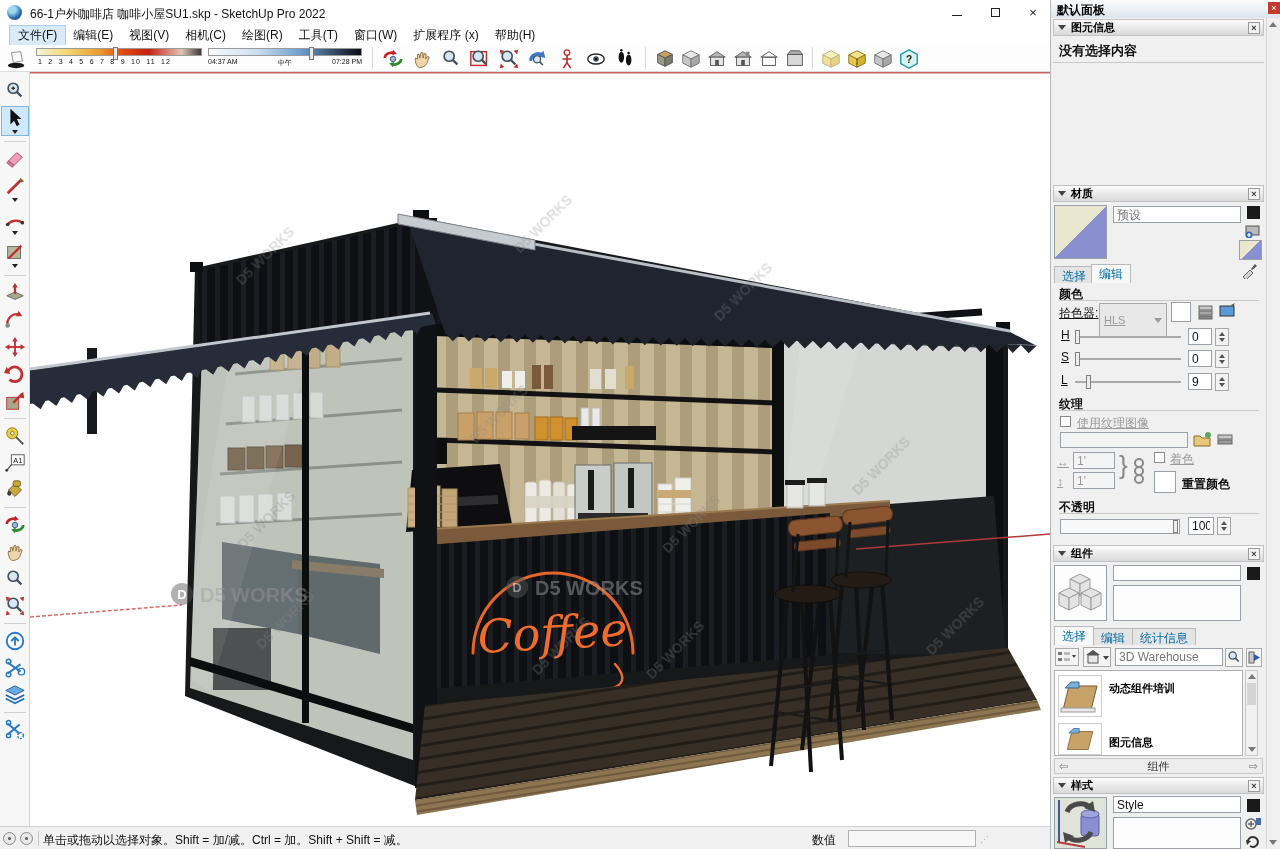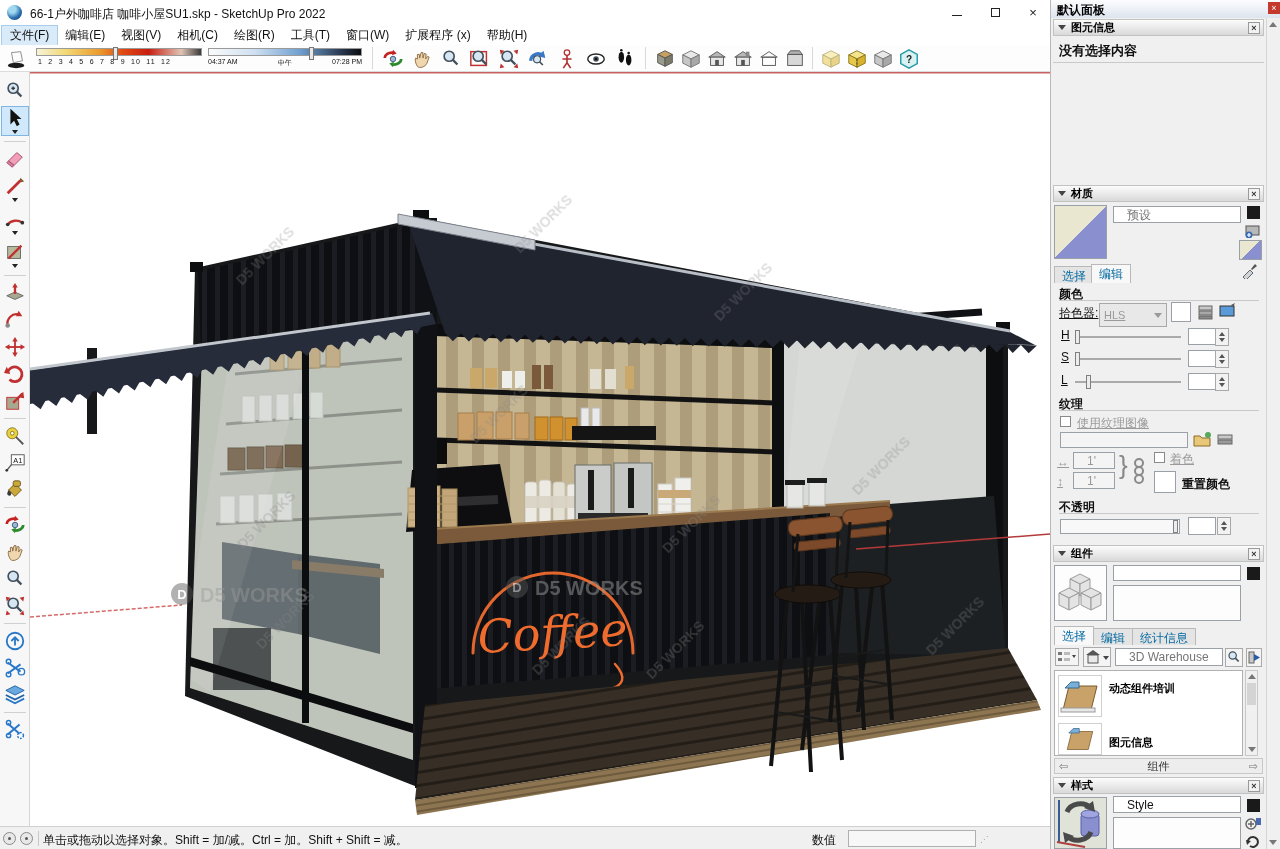--- a/index.html
+++ b/index.html
@@ -11,21 +11,21 @@
   
   #titlebar { left:0; top:0; width:1050px; height:26px; background:#ffffff; }
   #app-icon { left:7px; top:5px; width:15px; height:15px; border-radius:50%;
     background:radial-gradient(circle at 35% 30%, #9fd8ef 0 25%, #2a6db0 60%, #123a60 100%); }
   #title-text { left:30px; top:6px; font-size:12px; color:#111; white-space:nowrap; }
   .winbtn { top:2px; width:30px; height:20px; display:flex; align-items:center; justify-content:center; color:#222; font-size:13px; }
   .winbtn .mini { width:10px; border-bottom:1px solid #222; height:1px; margin-top:6px;}
   .winbtn .maxi { width:9px; height:9px; border:1px solid #222; }
 
   
-  #menubar { left:0; top:26px; width:1050px; height:19px; background:#fff; display:flex; align-items:flex-end; padding-left:2px; }
+  #menubar { left:0; top:26px; width:1050px; height:19px; background:#fff; display:flex; align-items:flex-end; padding-left:10px; }
   .menu-item { font-size:12px; color:#111; padding:1px 8px; white-space:nowrap; }
   .menu-item.hl { background:#d9eaf9; outline:1px solid #a8cdec; }
 
   
   #toolbar { left:0; top:45px; width:1050px; height:27px; background:#fdfdfd; border-bottom:1px solid #dcdcdc; }
   .tsep { top:2px; width:1px; height:22px; background:#d8d8d8; }
   .tbtn { top:1px; width:26px; height:25px; display:flex; align-items:center; justify-content:center; }
   .ic { width:22px; height:22px; }
   .slider-wrap { top:2px; height:22px; }
   .grad-track { position:absolute; left:0; top:1px; right:0; height:8px; border:1px solid #9a9a9a; }
@@ -73,21 +73,21 @@
   .hr { height:1px; background:#c9c9c9; }
   .tab { position:absolute; height:17px; font-size:12px; color:#0369a1; padding:1px 7px;
      background:#e4e4e4; border:1px solid #b9b9b9; border-bottom:none; }
   .tab.active { background:#f8f8f8; height:19px; z-index:2; }
   .spin { position:absolute; width:14px; height:18px; border:1px solid #a8a8a8; background:#f2f2f2; }
   .spin:before, .spin:after { content:""; position:absolute; left:3px; border-left:3.5px solid transparent; border-right:3.5px solid transparent; }
   .spin:before { top:3px; border-bottom:4px solid #555; }
   .spin:after { bottom:3px; border-top:4px solid #555; }
   .checkbox { position:absolute; width:11px; height:11px; background:#fff; border:1px solid #8a8a8a; }
   input { font-family:"Liberation Sans","DejaVu Sans",sans-serif; }
-  .fld { position:absolute; border:1px solid #9aa0a8; background:#fff; font-size:12px; padding:0 13px; color:#111; }
+  .fld { position:absolute; border:1px solid #9aa0a8; background:#fff; font-size:12px; padding:0 3px; color:#111; }
   .fld:disabled, .fld.gray { background:#f4f4f4; color:#9a9a9a; }
   .track { position:absolute; height:2px; background:#aaa; }
   .thandle { position:absolute; top:-6px; width:5px; height:14px; background:#ececec; border:1px solid #808080; }
   .scrollcol { left:215px; top:18px; width:14px; height:831px; background:#f0f0f0; border-left:1px solid #d5d5d5; }
   .sarrow { position:absolute; left:2px; width:0; height:0; border-left:4px solid transparent; border-right:4px solid transparent; }
   .list-item-label { font-size:11px; font-weight:bold; color:#000; }
   .navarrow { font-size:11px; color:#777; }
 </style>
 </head>
 <body>
@@ -754,21 +754,21 @@
     <div class="abs" style="left:188px;top:240px;width:23px;height:20px;border:1px solid #9aa0a8;background:linear-gradient(135deg,#e9e7d0 49.5%,#8a8fd0 50.5%)"></div>
     <div class="tab" style="left:3px;top:266px">选择</div>
     <div class="tab active" style="left:40px;top:264px">编辑</div>
     <svg class="abs" style="left:190px;top:262px" width="17" height="17" viewBox="0 0 17 17">
         <path d="M2,15 l7,-7 3,3 -7,7z" fill="#cfd4d8" stroke="#666"></path>
         <path d="M10,7 l4,-5 2,2 -5,4z" fill="#555"></path>
       </svg>
     <div class="abs bold-lab" style="left:8px;top:286px">颜色</div>
     <div class="hr abs" style="left:8px;top:300px;width:200px"></div>
     <div class="abs lab" style="left:8px;top:305px">拾色器:</div>
-    <div class="abs" style="left:48px;top:303px;width:68px;height:24px;border:1px solid #a8a8a8;background:#e8e8e8;display:flex;align-items:center;justify-content:space-between;padding:4px 4px">
+    <div class="abs" style="left:48px;top:303px;width:68px;height:34px;border:1px solid #a8a8a8;background:#e8e8e8;display:flex;align-items:center;justify-content:space-between;padding:4px 4px">
       <span class="lab dis" style="font-size:11px">HLS</span>
       <div class="tri-down" style="border-top-color:#9a9a9a;margin:0"></div>
     </div>
     <div class="abs inset" style="left:120px;top:302px;width:20px;height:20px"></div>
     <svg class="abs" style="left:146px;top:303px" width="18" height="17" viewBox="0 0 18 17">
         <rect x="2" y="3" width="13" height="4" fill="#c8c8c8" stroke="#666"></rect>
         <rect x="2" y="8" width="13" height="4" fill="#a8a8a8" stroke="#666"></rect>
         <rect x="2" y="13" width="13" height="3" fill="#888" stroke="#666"></rect>
       </svg>
     <svg class="abs" style="left:168px;top:303px" width="18" height="17" viewBox="0 0 18 17">

